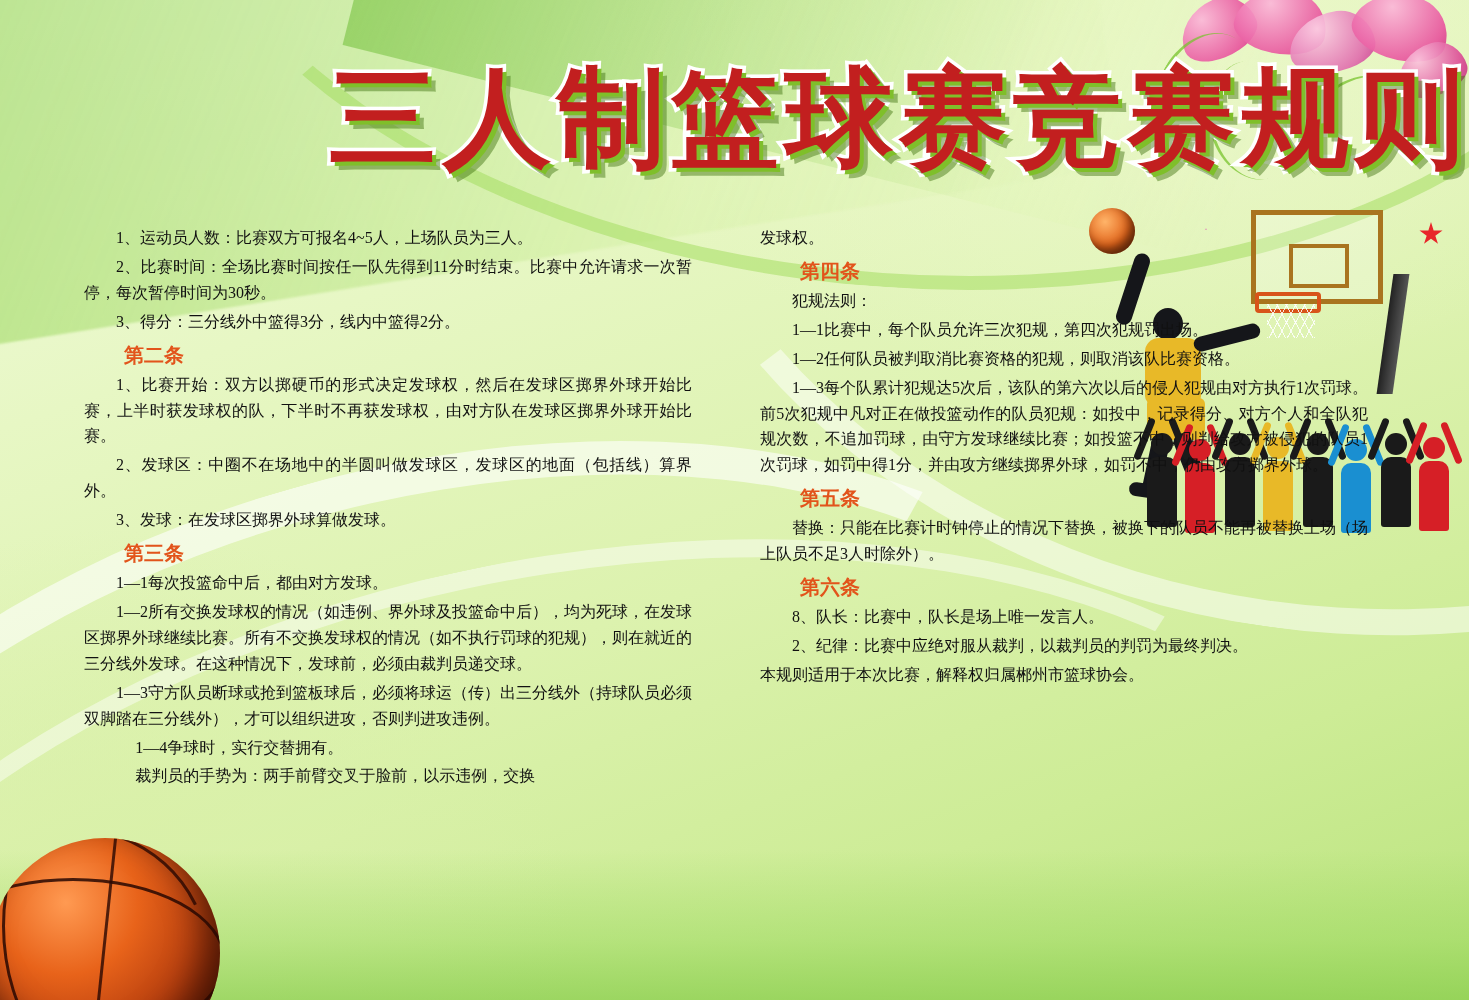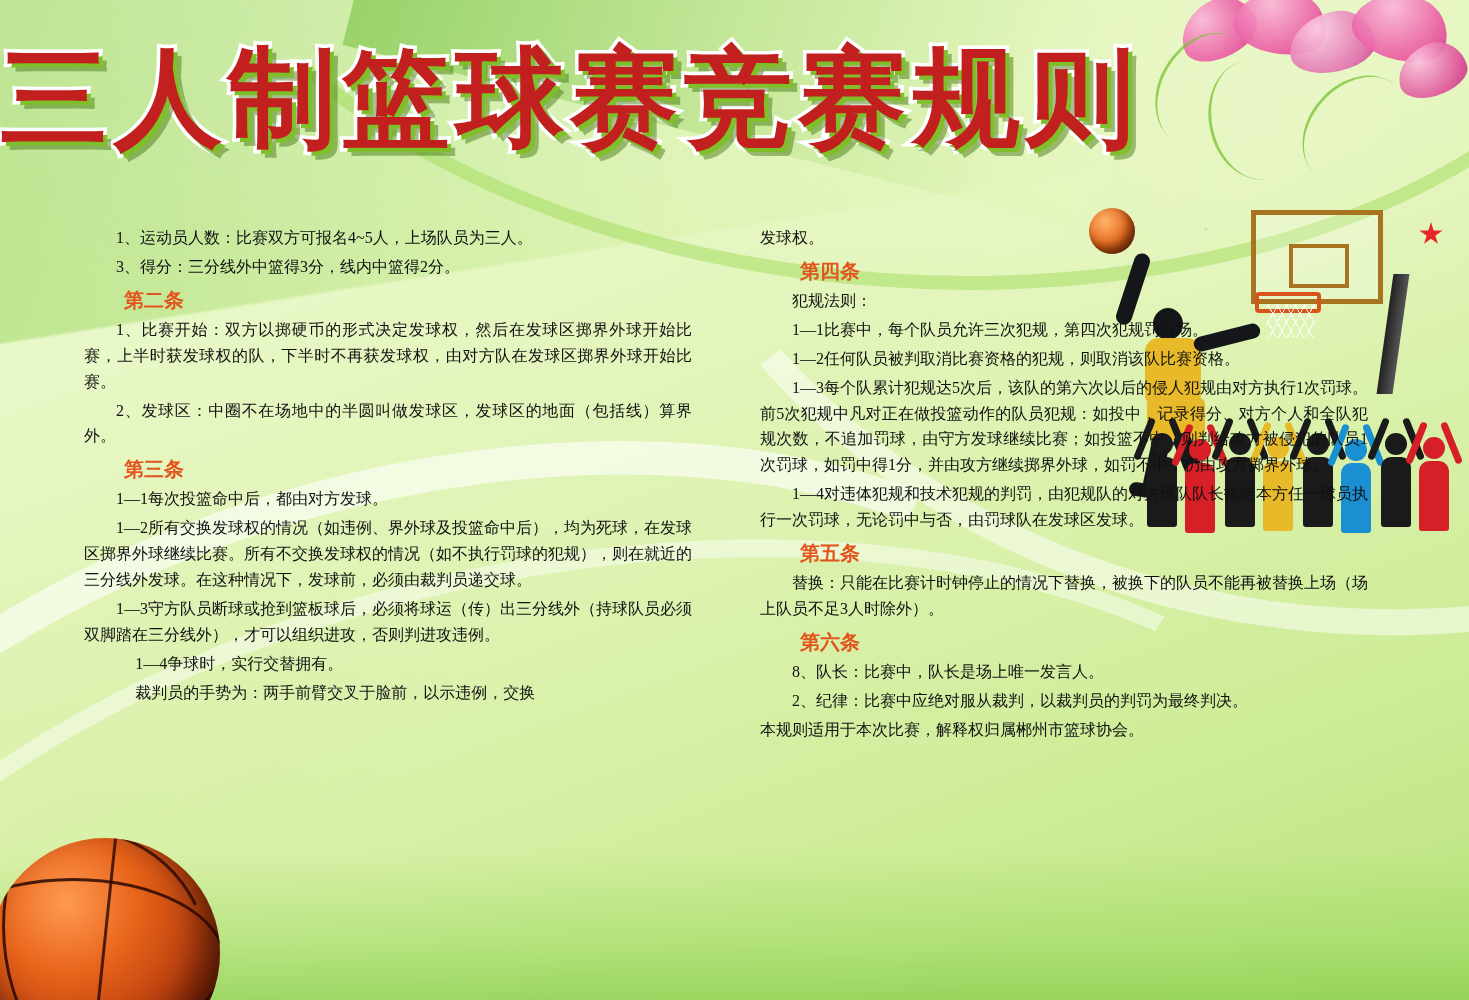--- a/index.html
+++ b/index.html
@@ -90,22 +90,22 @@
     position: absolute;
     border-left: 3px solid rgba(120,195,45,0.75);
     border-radius: 50%;
     height: 120px; width: 90px;
     border-top-color: transparent; border-right-color: transparent; border-bottom-color: transparent;
   }
 
   
   .title-wrap {
     position: absolute;
-    left: 0; right: 0; top: 40px;
-    text-align: left;
+    left: 0; right: 0; top: 60px;
+    text-align: right;
   }
   .title {
     display: inline-block;
     font-family: "DejaVu Sans", "Liberation Sans", sans-serif;
     font-weight: bold;
     font-size: 108px;
     letter-spacing: 6px;
     line-height: 1.08;
     color: #c21f1f;
     -webkit-text-stroke: 7px #ffffff;
@@ -354,39 +354,40 @@
         <div class="head" style="background:#d61f26;"></div>
         <div class="body" style="background:#d61f26;"></div>
         <div class="arm l" style="background:#d61f26;"></div>
         <div class="arm r" style="background:#d61f26;"></div>
       </div>
   </div>
 
   <div class="cols">
     <div class="col" id="left-col">
         <div class="para indent">1、运动员人数：比赛双方可报名4~5人，上场队员为三人。</div>
+        <div class="para indent">2、比赛时间：全场比赛时间按任一队先得到11分时结束。比赛中允许请求一次暂停，每次暂停时间为30秒。</div>
         <div class="para indent">3、得分：三分线外中篮得3分，线内中篮得2分。</div>
         <div class="heading">第二条</div>
         <div class="para indent">1、比赛开始：双方以掷硬币的形式决定发球权，然后在发球区掷界外球开始比赛，上半时获发球权的队，下半时不再获发球权，由对方队在发球区掷界外球开始比赛。</div>
         <div class="para indent">2、发球区：中圈不在场地中的半圆叫做发球区，发球区的地面（包括线）算界外。</div>
+        <div class="para indent">3、发球：在发球区掷界外球算做发球。</div>
         <div class="heading">第三条</div>
         <div class="para indent">1—1每次投篮命中后，都由对方发球。</div>
         <div class="para indent">1—2所有交换发球权的情况（如违例、界外球及投篮命中后），均为死球，在发球区掷界外球继续比赛。所有不交换发球权的情况（如不执行罚球的犯规），则在就近的三分线外发球。在这种情况下，发球前，必须由裁判员递交球。</div>
         <div class="para indent">1—3守方队员断球或抢到篮板球后，必须将球运（传）出三分线外（持球队员必须双脚踏在三分线外），才可以组织进攻，否则判进攻违例。</div>
         <div class="para indent-deep">1—4争球时，实行交替拥有。</div>
         <div class="para indent-deep">裁判员的手势为：两手前臂交叉于脸前，以示违例，交换</div>
       </div>
     <div class="col-right" id="right-col">
         <div class="para">发球权。</div>
         <div class="heading">第四条</div>
         <div class="para indent">犯规法则：</div>
         <div class="para indent">1—1比赛中，每个队员允许三次犯规，第四次犯规罚出场。</div>
         <div class="para indent">1—2任何队员被判取消比赛资格的犯规，则取消该队比赛资格。</div>
         <div class="para indent">1—3每个队累计犯规达5次后，该队的第六次以后的侵人犯规由对方执行1次罚球。前5次犯规中凡对正在做投篮动作的队员犯规：如投中，记录得分、对方个人和全队犯规次数，不追加罚球，由守方发球继续比赛；如投篮不中，则判给攻方被侵犯的队员1次罚球，如罚中得1分，并由攻方继续掷界外球，如罚不中，仍由攻方掷界外球。</div>
-        <div class="para indent">1—4对违体犯规和技术犯规的判罚，由犯规队的对方球队队长指定本方任一球员执行一次罚球，无论罚中与否，由罚球队在发球区发球。</div>
         <div class="heading">第五条</div>
         <div class="para indent">替换：只能在比赛计时钟停止的情况下替换，被换下的队员不能再被替换上场（场上队员不足3人时除外）。</div>
         <div class="heading">第六条</div>
         <div class="para indent">8、队长：比赛中，队长是场上唯一发言人。</div>
         <div class="para indent">2、纪律：比赛中应绝对服从裁判，以裁判员的判罚为最终判决。</div>
         <div class="para">本规则适用于本次比赛，解释权归属郴州市篮球协会。</div>
       </div>
   </div>
 
   <div class="ball">

